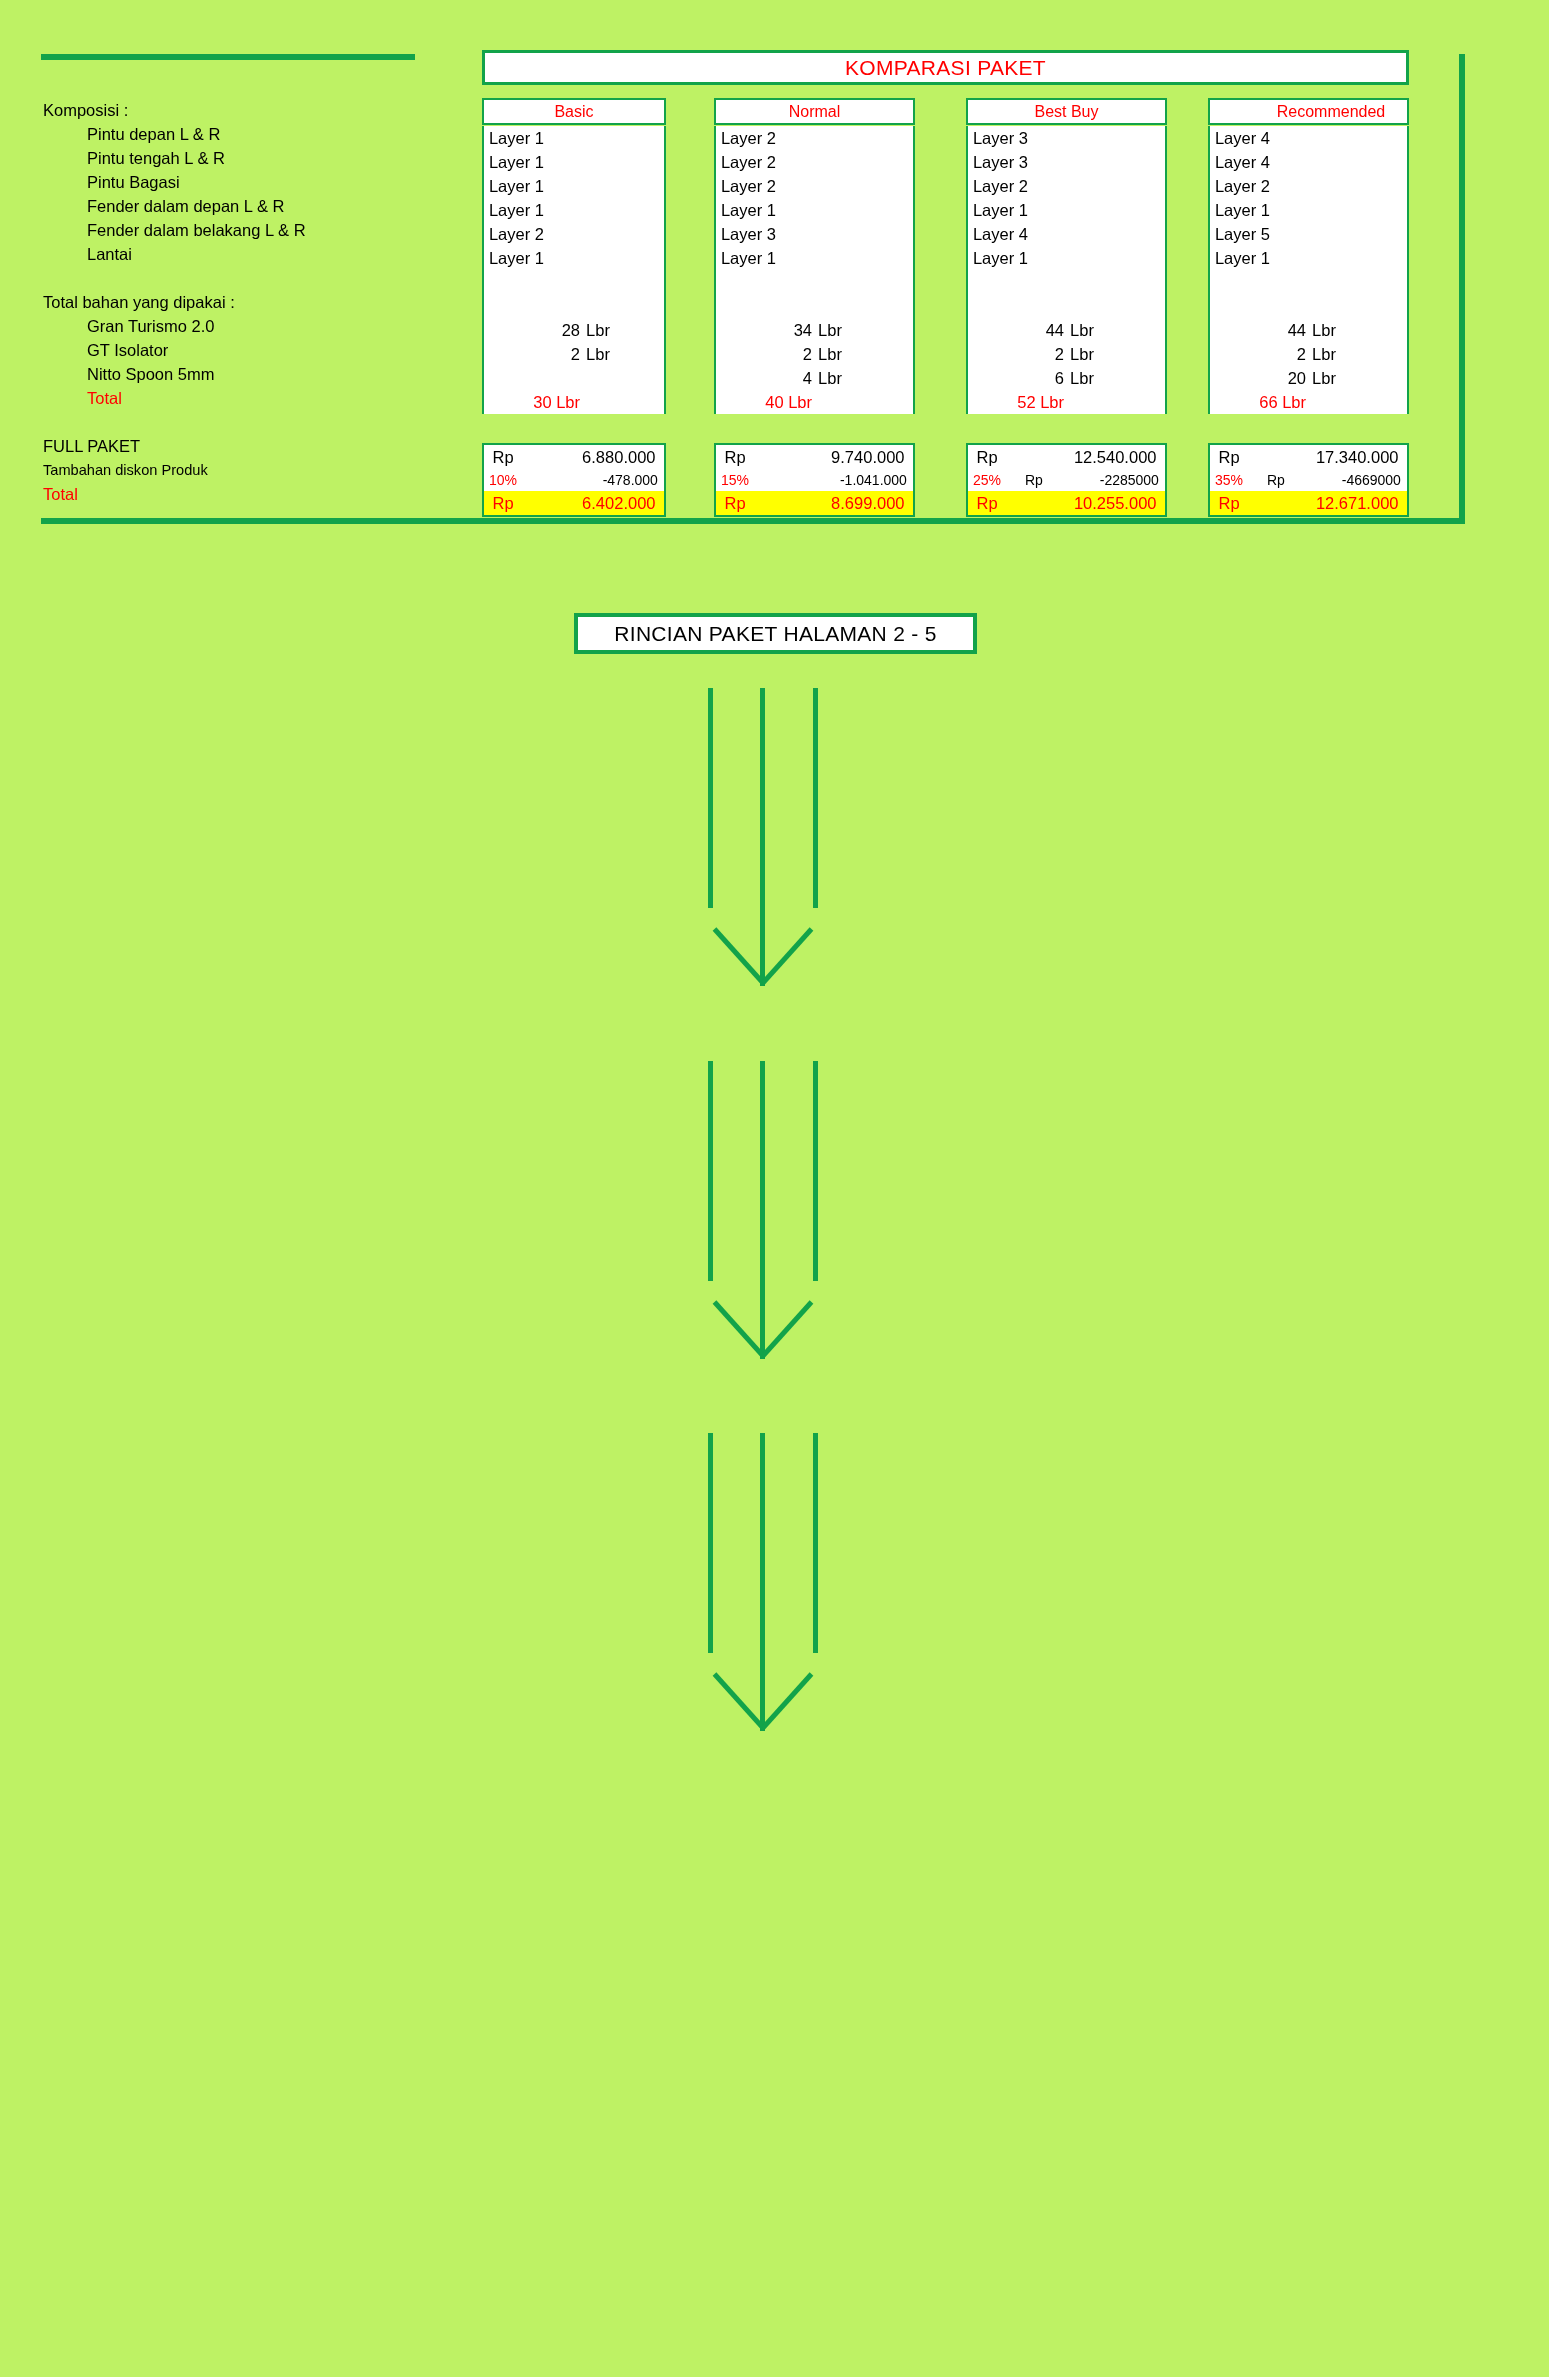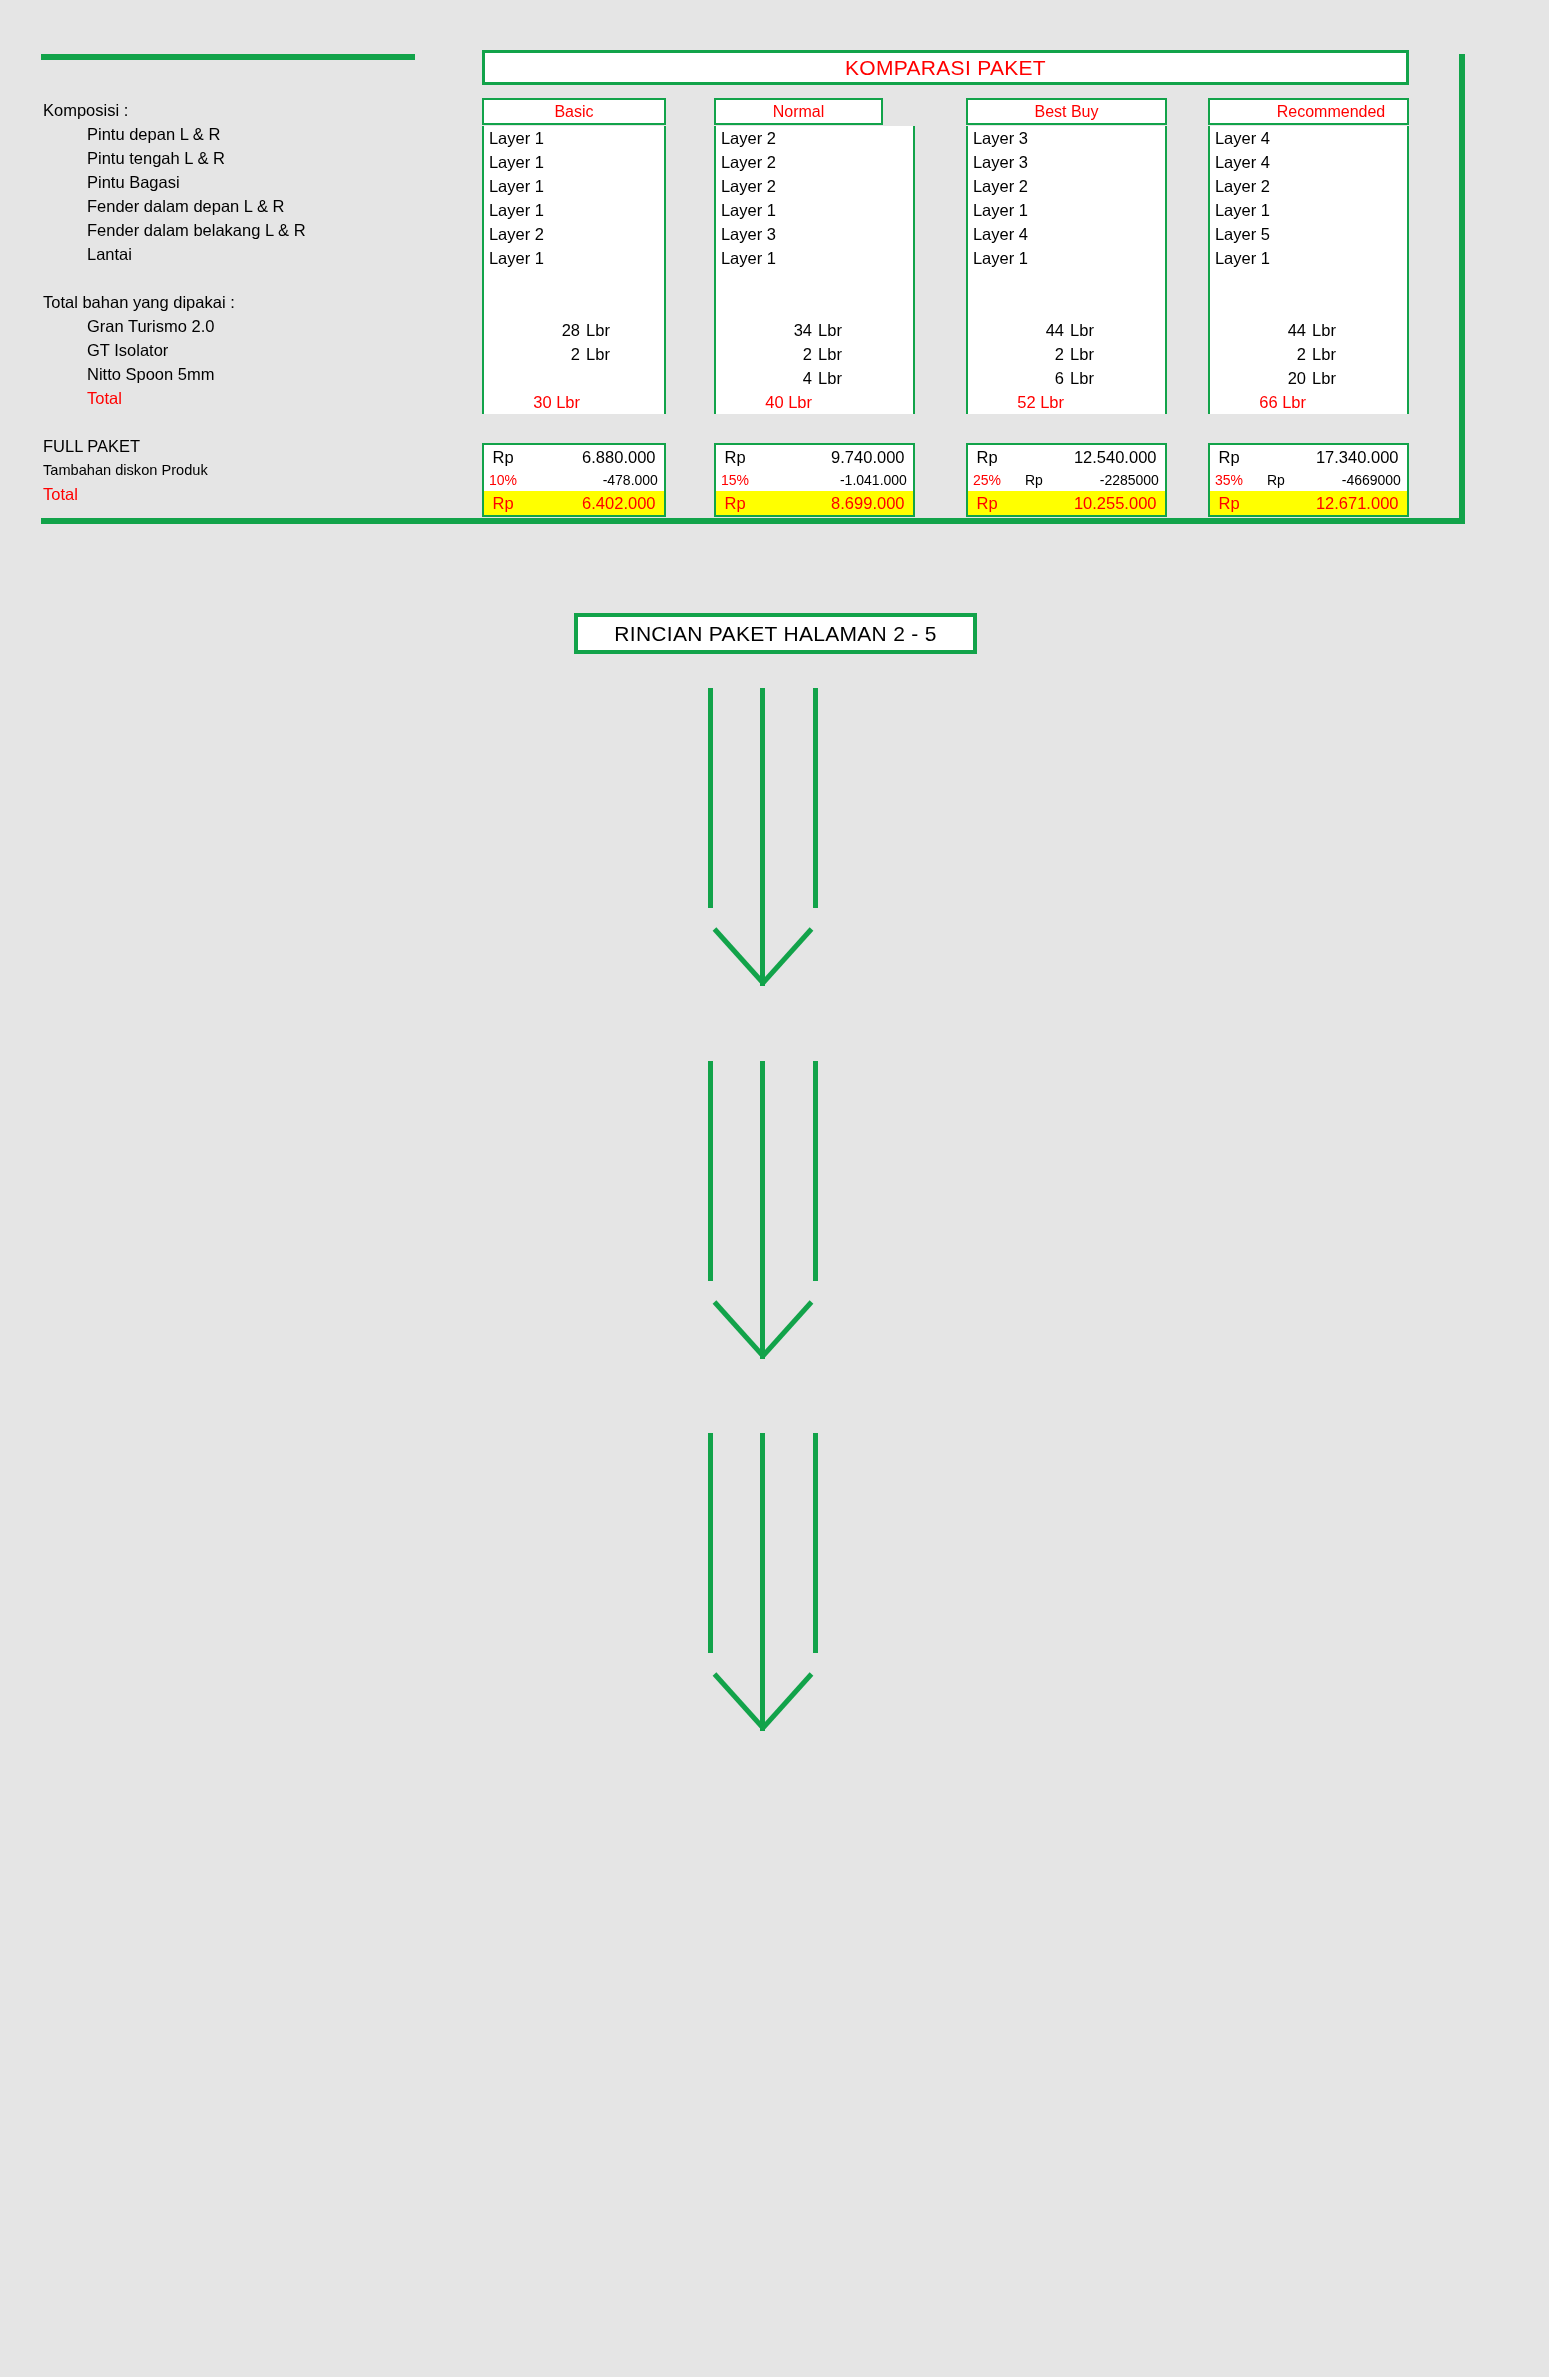--- a/index.html
+++ b/index.html
@@ -10,21 +10,21 @@
   }
   body {
     font-family: "Liberation Sans", sans-serif;
     color: #000000;
   }
 
   #page {
     position: relative;
     width: 1549px;
     height: 2377px;
-    background: #e5e5e5;
+    background: #bef264;
     overflow: hidden;
   }
 
   
   .frame-top {
     position: absolute;
     left: 41px;
     top: 54px;
     width: 374px;
     height: 5.5px;
@@ -325,21 +325,21 @@
         <span class="amt">-478.000</span>
       </div>
       <div class="price-row total">
         <span class="cur">Rp</span>
         <span class="amt">6.402.000</span>
       </div>
     </div>
   </div>
 
   <div class="col" style="left:714px;">
-    <div class="col-head" style="width:169px;">
+    <div class="col-head" style="width:201px;">
       <span class="txt">Normal</span>
     </div>
     <div class="col-body" style="width:201px;">
       <div class="cell">Layer 2</div>
       <div class="cell">Layer 2</div>
       <div class="cell">Layer 2</div>
       <div class="cell">Layer 1</div>
       <div class="cell">Layer 3</div>
       <div class="cell">Layer 1</div>
       <div class="cell spacer">&nbsp;</div>

